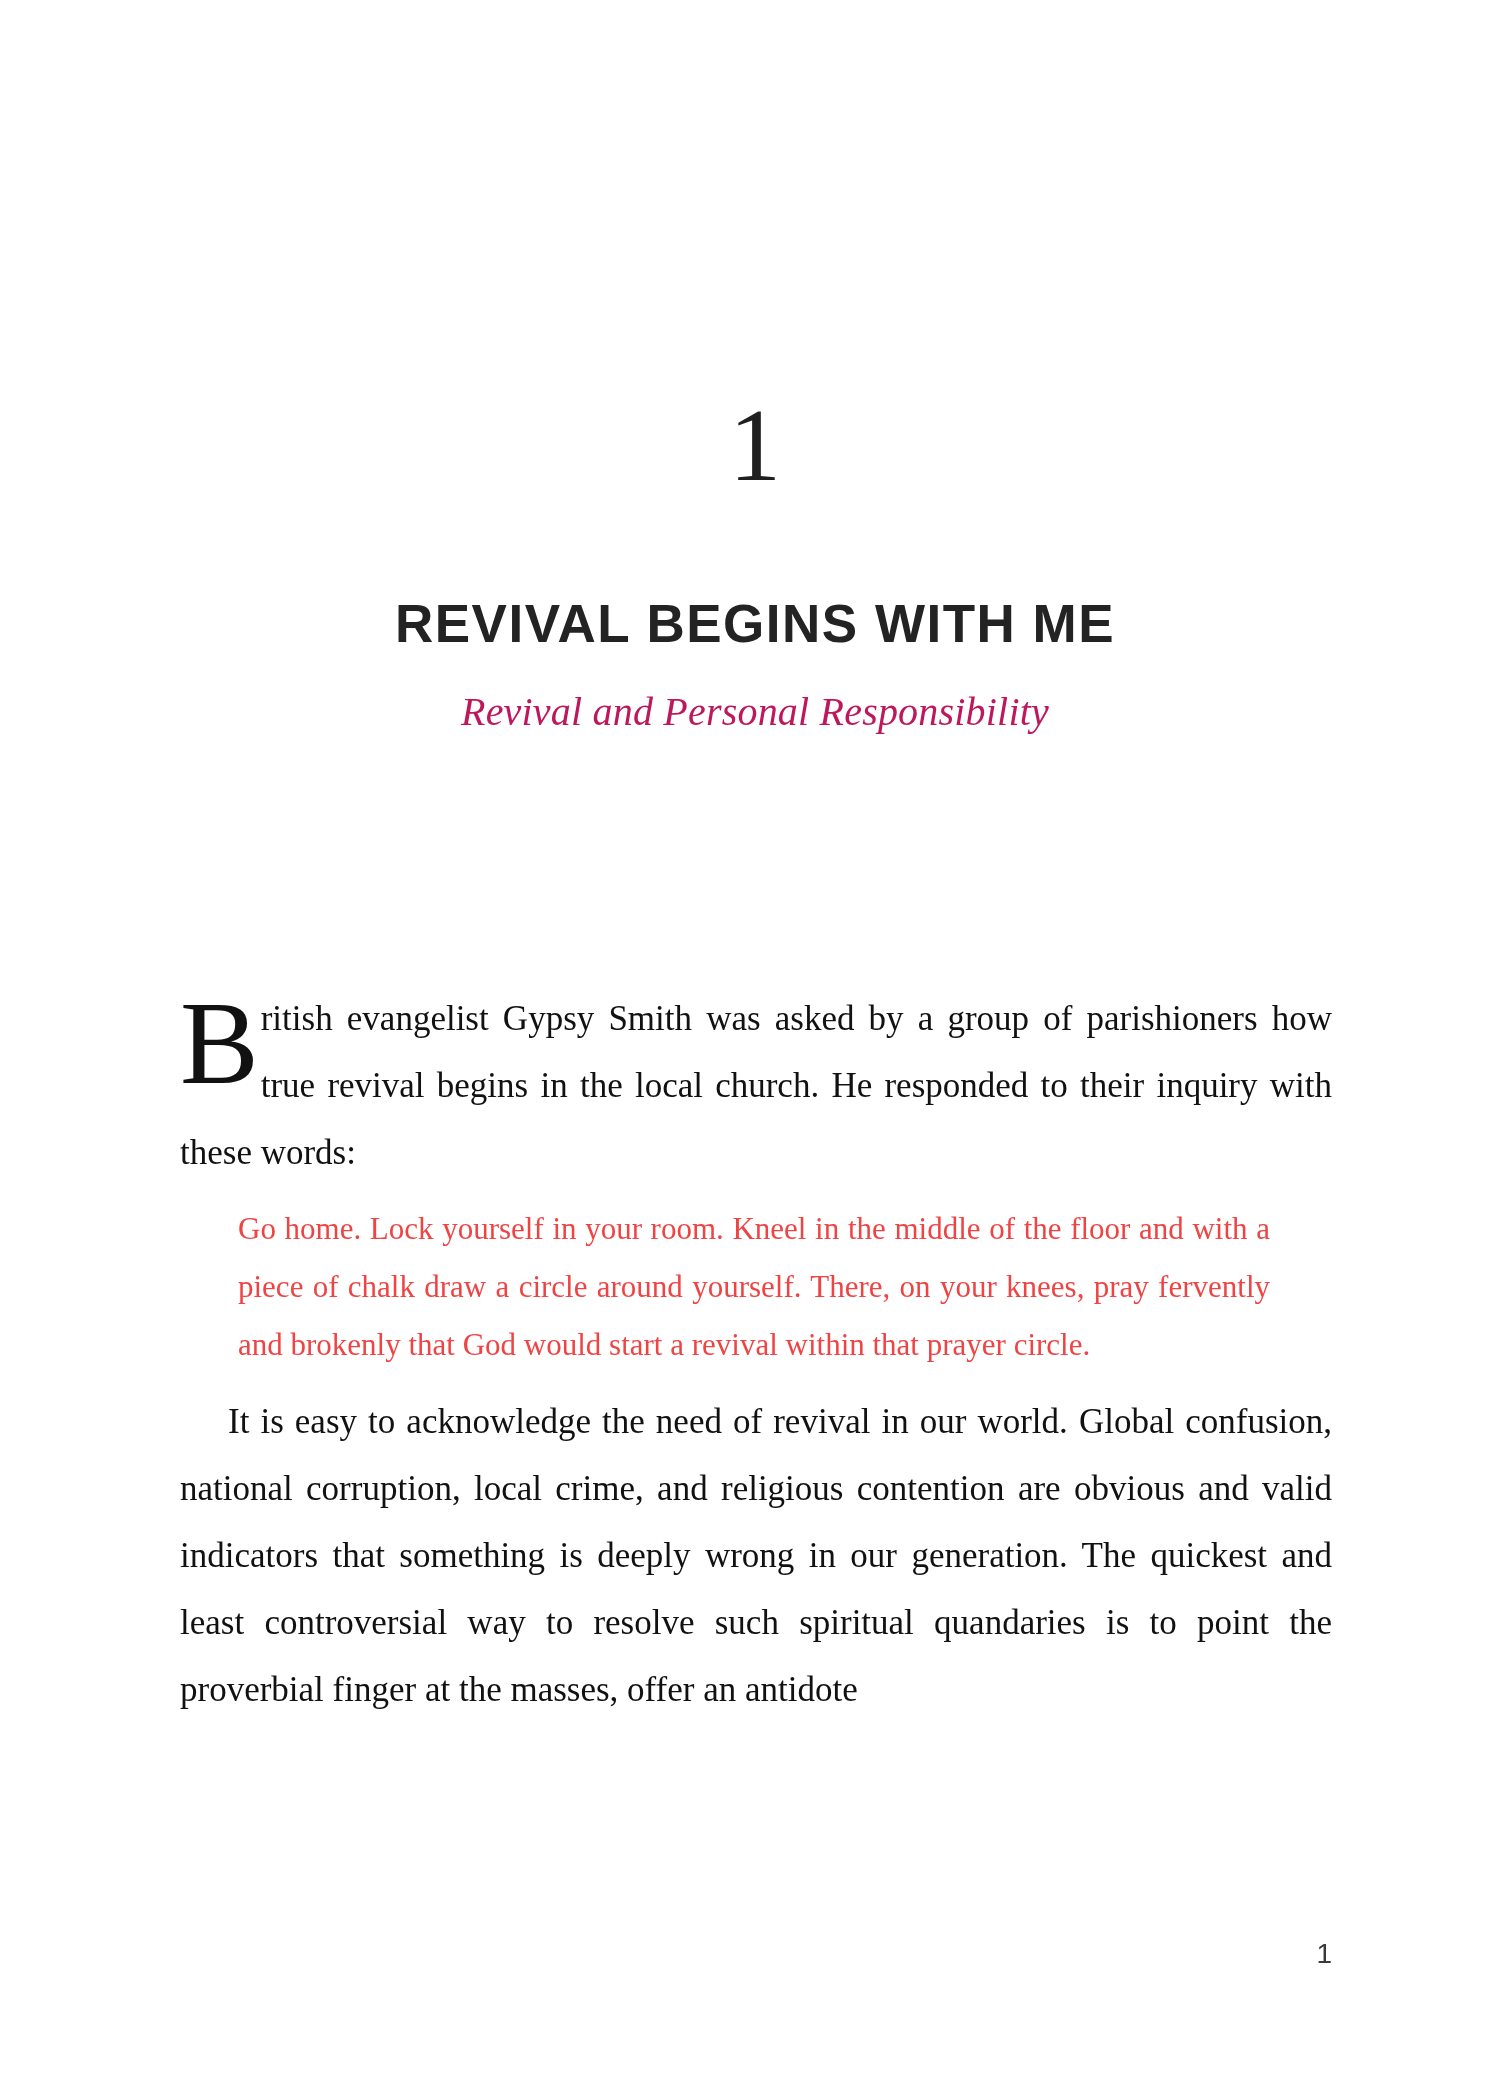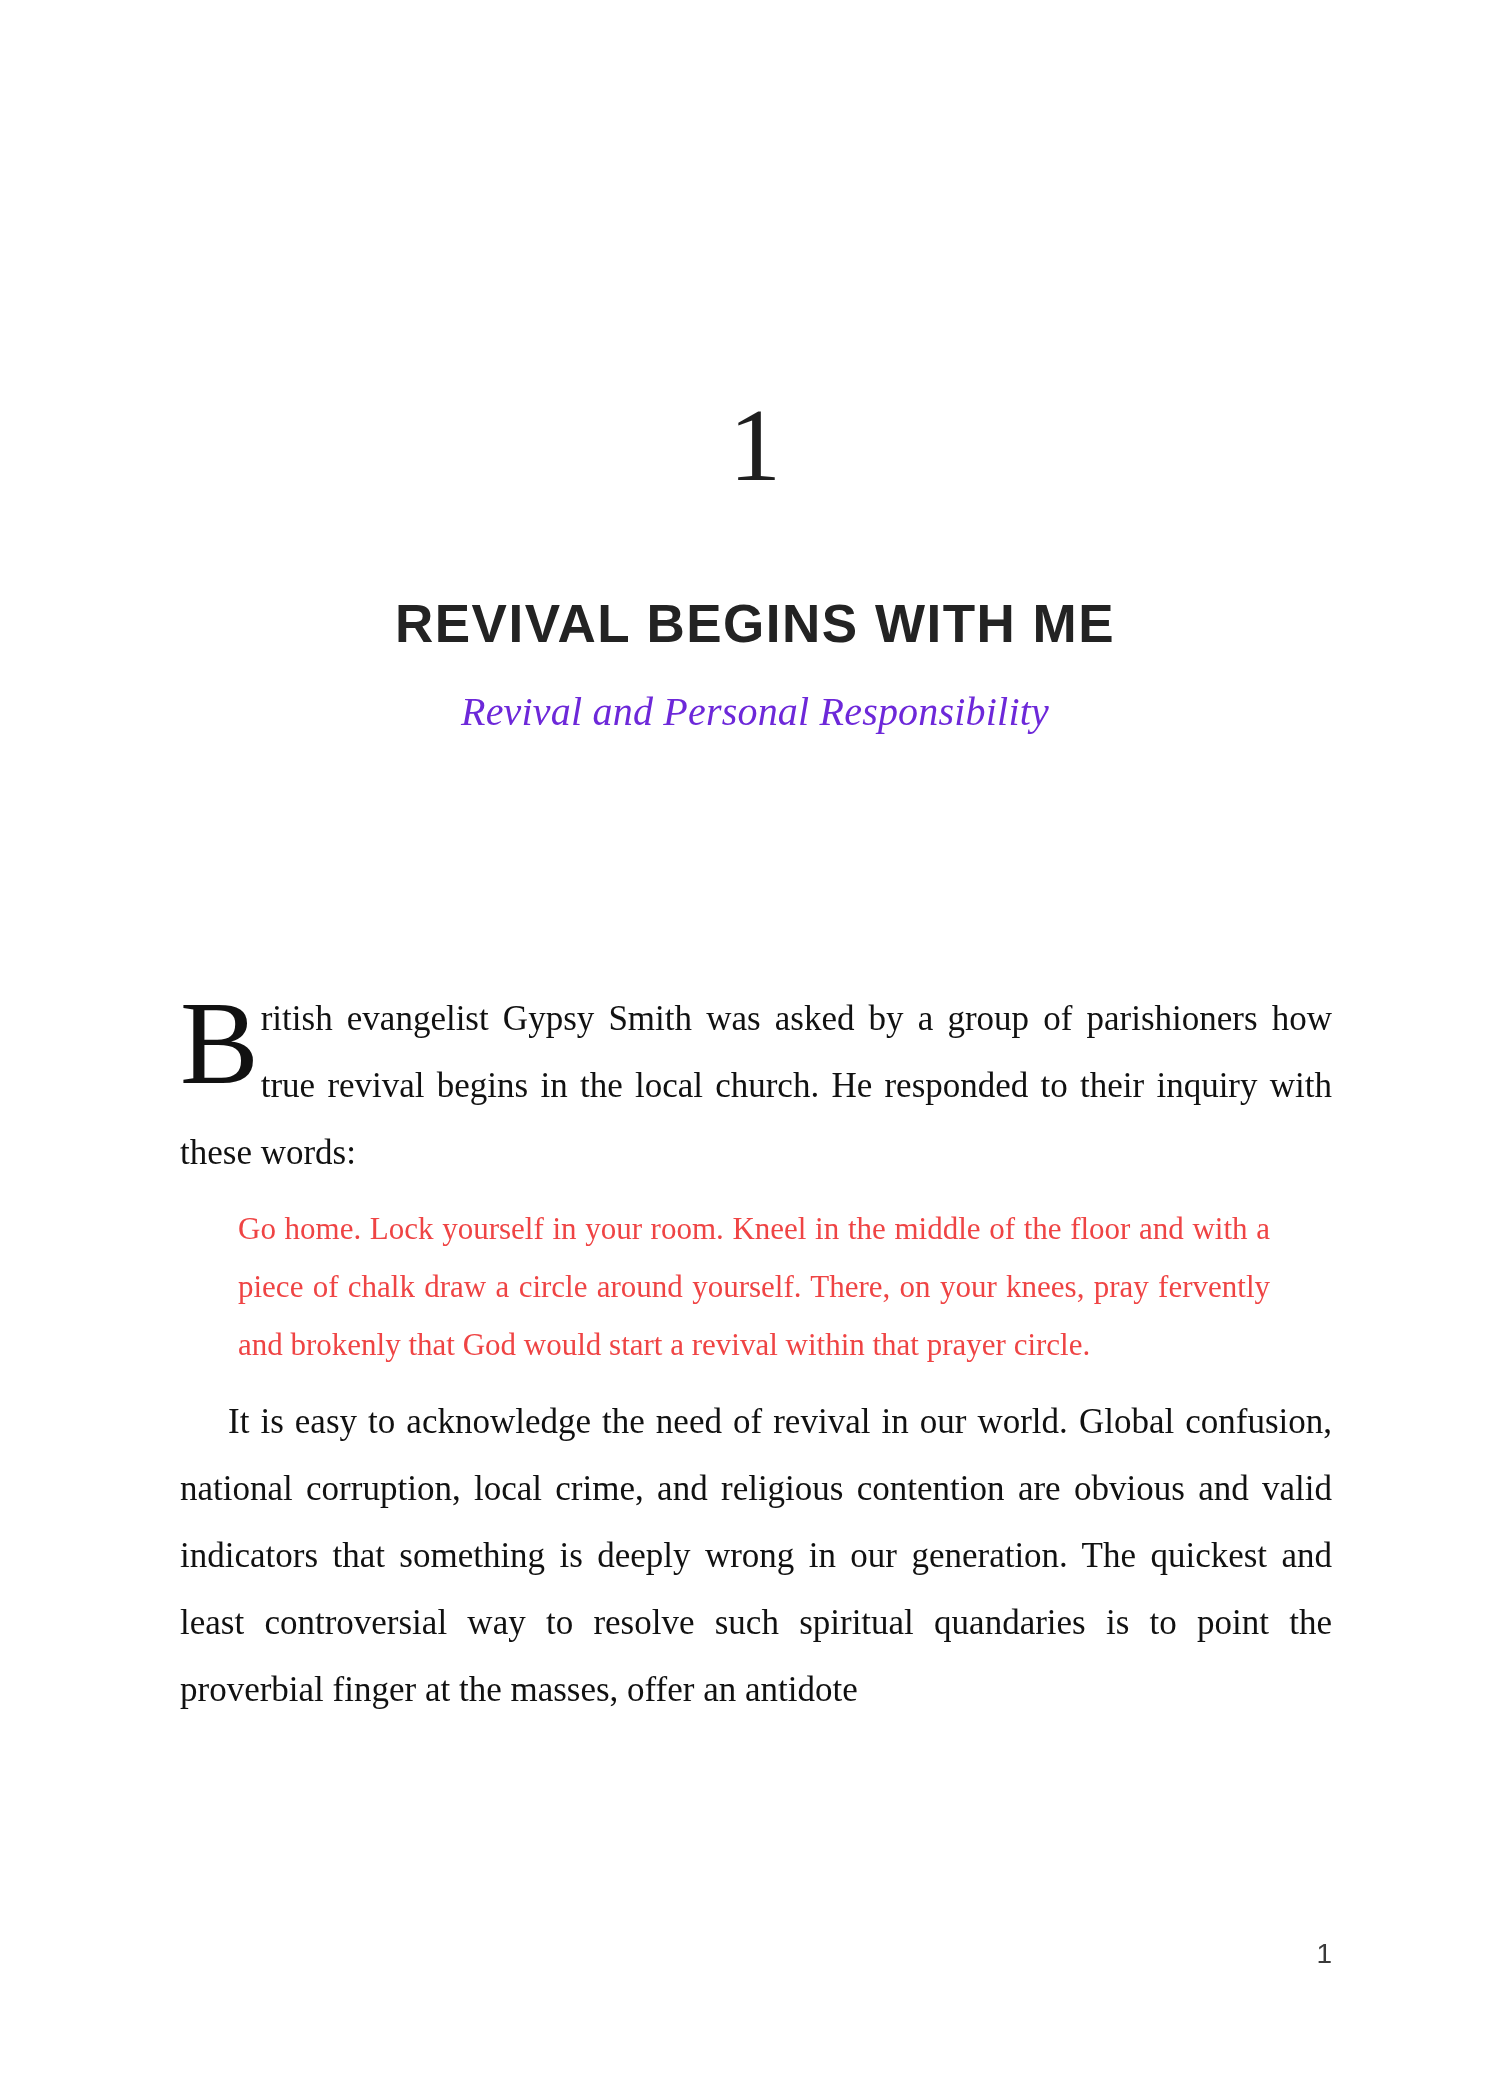--- a/index.html
+++ b/index.html
@@ -47,21 +47,21 @@
     text-transform: uppercase;
     white-space: nowrap;
   }
 
   .chapter-subtitle {
     margin-top: 21px;
     font-family: "Liberation Serif", "DejaVu Serif", serif;
     font-style: italic;
     font-size: 40px;
     font-weight: 400;
-    color: #6d28d9;
+    color: #be185d;
     line-height: 1.2;
     letter-spacing: 0.2px;
     white-space: nowrap;
   }
 
   
   .body-column {
     position: absolute;
     left: 180px;
     top: 985px;

